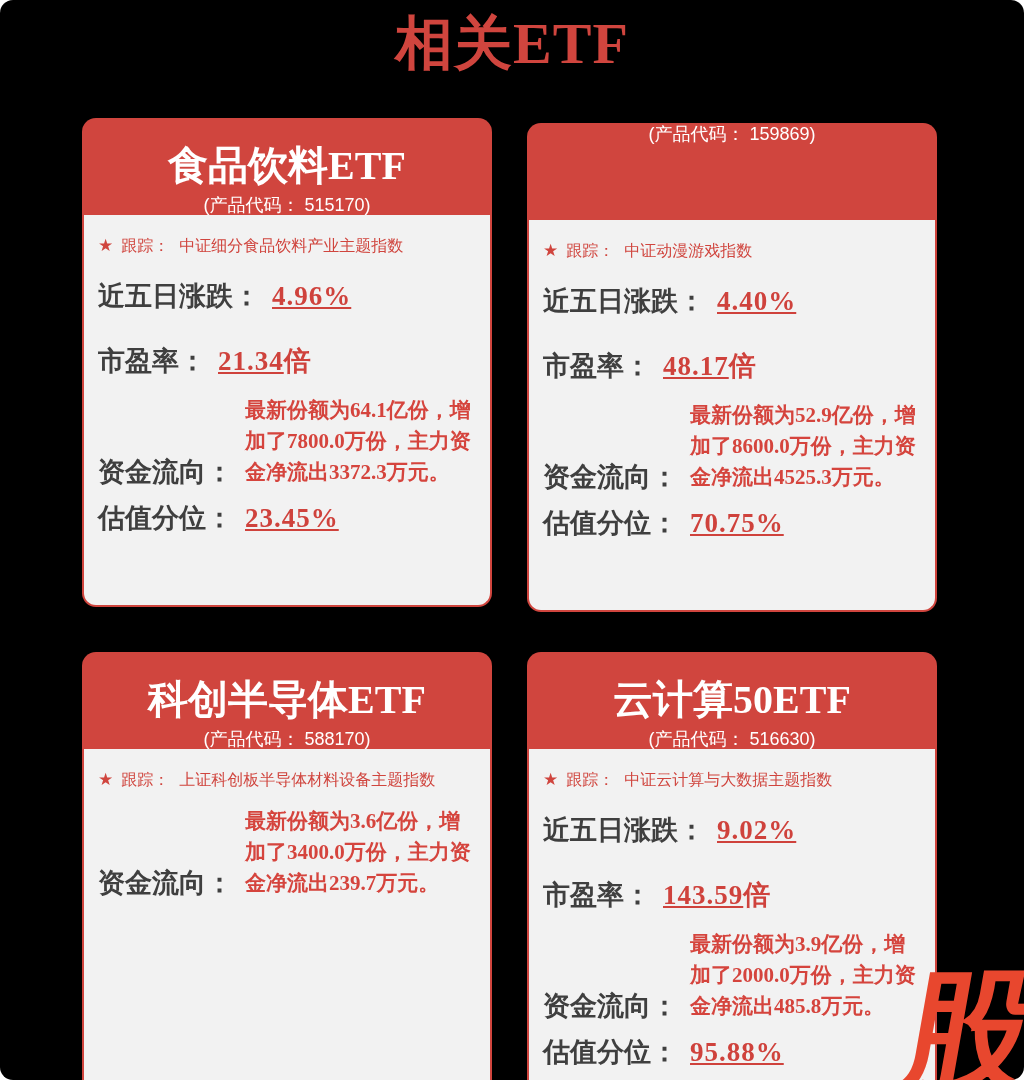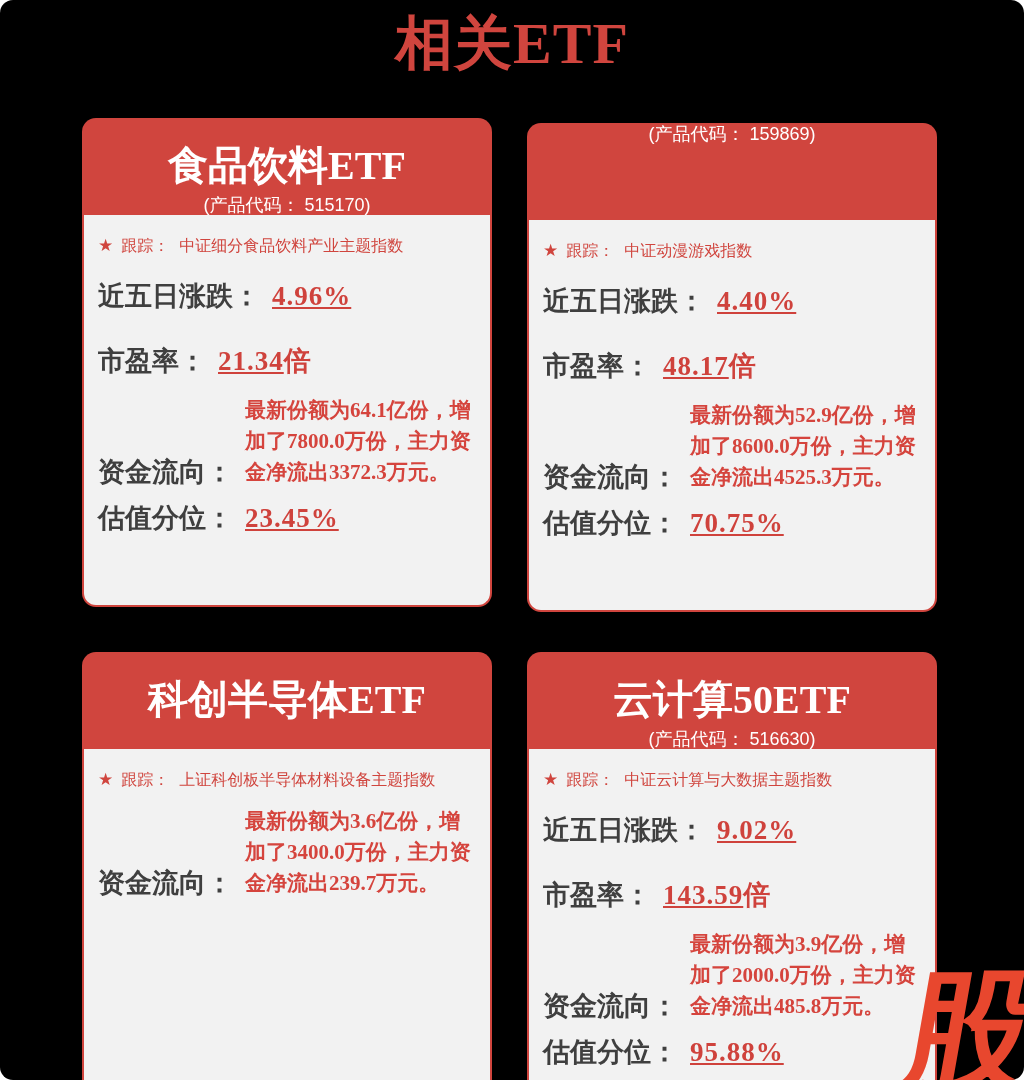--- a/index.html
+++ b/index.html
@@ -168,20 +168,21 @@
         </div>
         <div class="stat-row row-valuation">
           <span class="stat-label">估值分位：</span><span class="stat-value">70.75%</span>
         </div>
       </div>
     </div>
 
     <div class="card">
       <div class="card-header">
         <div class="card-title">科创半导体ETF</div>
+        <div class="card-code">(产品代码： 588170)</div>
       </div>
       <div class="card-body">
         <div class="track-row">
           <span class="star">★</span><span class="track-label">跟踪：</span><span class="track-value">上证科创板半导体材料设备主题指数</span>
         </div>
         <div class="stat-row row-flow">
           <span class="stat-label flow-label">资金流向：</span>
             <span class="flow-value">最新份额为3.6亿份，增加了3400.0万份，主力资金净流出239.7万元。</span>
         </div>
       </div>

